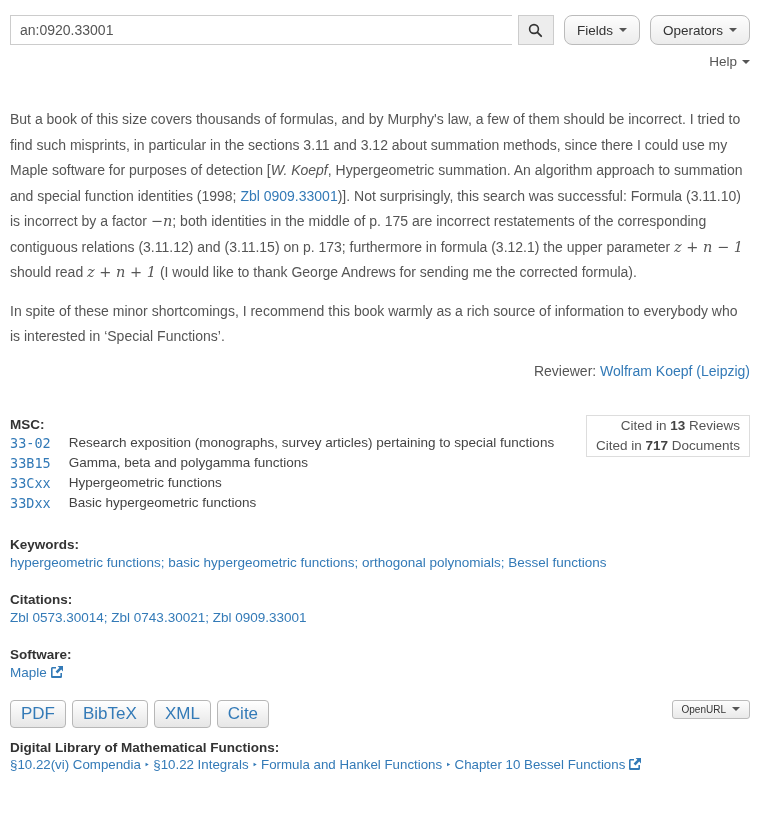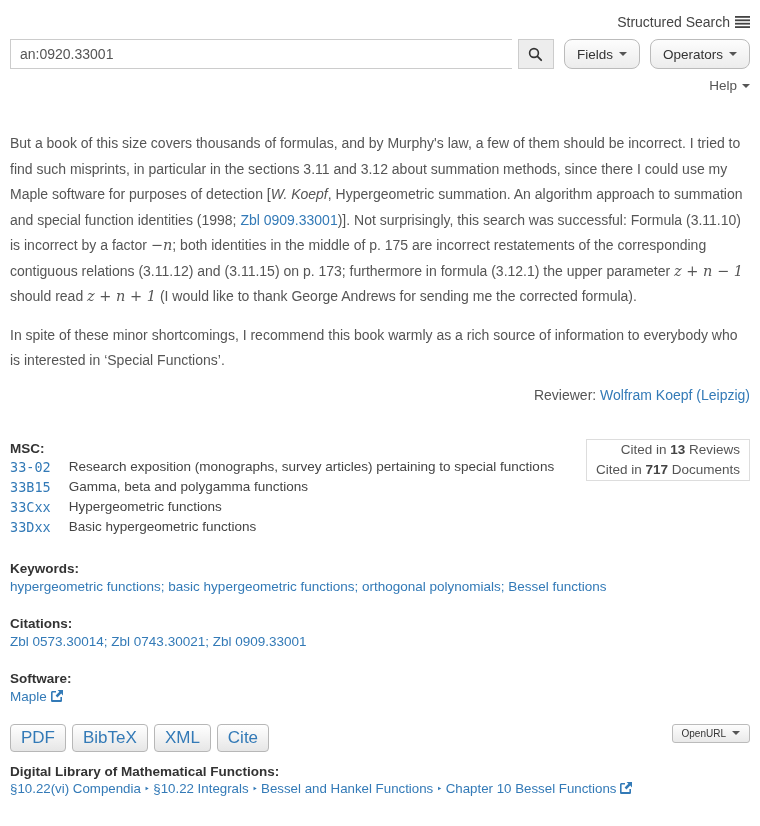--- a/index.html
+++ b/index.html
@@ -109,33 +109,20 @@
   .dlmf-line { font-size: 13.3px; line-height: 16px; }
   .dlmf-sep { color: #337ab7; margin: 0 4px; font-size: 12px; }
   .ext-icon { display: inline-block; margin-left: 4px; vertical-align: -1px; }
 </style>
 </head>
 <body>
 
 <div class="page">
 
 
-  <div class="structured-row">
-    <a class="structured-link">
-      <span>Structured Search</span>
-      <svg width="15" height="12" viewBox="0 0 15 12">
-        <g fill="#444">
-          <rect x="0" y="0" width="15" height="1.8"></rect>
-          <rect x="0" y="3.4" width="15" height="1.8"></rect>
-          <rect x="0" y="6.8" width="15" height="1.8"></rect>
-          <rect x="0" y="10.2" width="15" height="1.8"></rect>
-        </g>
-      </svg>
-    </a>
-  </div>
 
   <div class="search-row">
     <input class="search-input" type="text" value="an:0920.33001" style="">
     <button class="btn-search">
       <svg width="15" height="15" viewBox="0 0 15 15">
         <circle cx="6" cy="6" r="4.4" fill="none" stroke="#333" stroke-width="1.6"></circle>
         <line x1="9.4" y1="9.4" x2="13.2" y2="13.2" stroke="#333" stroke-width="1.8" stroke-linecap="round"></line>
       </svg>
     </button>
     <button class="btn-dd">
@@ -213,20 +200,20 @@
     <button class="btn-openurl">
       <span>OpenURL</span>
       <span class="caret"></span>
     </button>
     <span><button class="btn-export">PDF</button><button class="btn-export">BibTeX</button><button class="btn-export">XML</button><button class="btn-export">Cite</button></span>
   </div>
 
   <div class="dlmf">
     <div class="dlmf-heading">Digital Library of Mathematical Functions:</div>
     <div>
-        <div class="dlmf-line"><a>§10.22(vi) Compendia</a><span class="dlmf-sep">‣</span><a>§10.22 Integrals</a><span class="dlmf-sep">‣</span><a>Bessel and Hankel Functions</a><span class="dlmf-sep">‣</span><a>Chapter 10 Bessel Functions</a><svg class="ext-icon" width="12" height="12" viewBox="0 0 12 12">
+        <div class="dlmf-line"><a>§10.22(vi) Compendia</a><span class="dlmf-sep">‣</span><a>§10.22 Integrals</a><span class="dlmf-sep">‣</span><a>Formula and Hankel Functions</a><span class="dlmf-sep">‣</span><a>Chapter 10 Bessel Functions</a><svg class="ext-icon" width="12" height="12" viewBox="0 0 12 12">
             <path fill="#337ab7" d="M5 1H1.6C.7 1 0 1.7 0 2.6v7.8C0 11.3.7 12 1.6 12h7.8c.9 0 1.6-.7 1.6-1.6V7H9.4v3H1.6V2.6H5z"></path>
             <path fill="#337ab7" d="M6.6 0l1.8 1.8L4.6 5.6 6.4 7.4l3.8-3.8L12 5.4V0z"></path>
           </svg></div>
       </div>
   </div>
 
 </div>
 
 </body></html>

